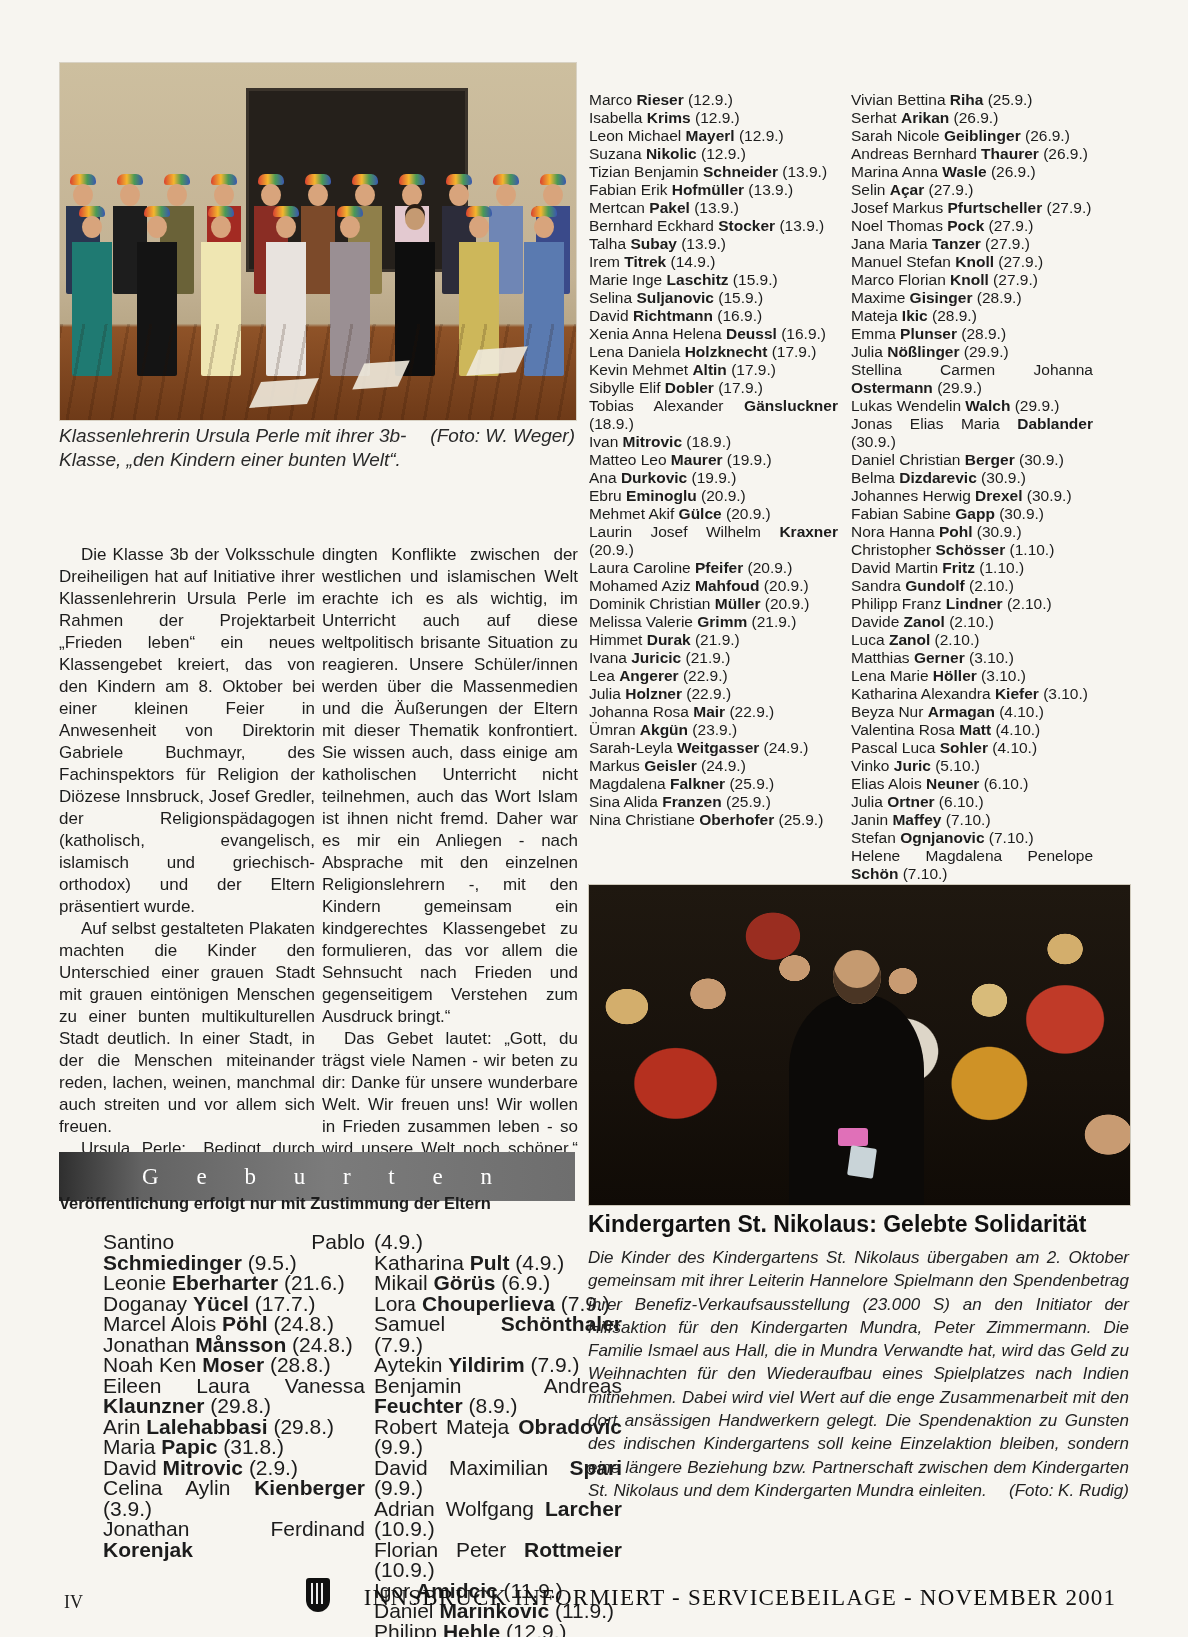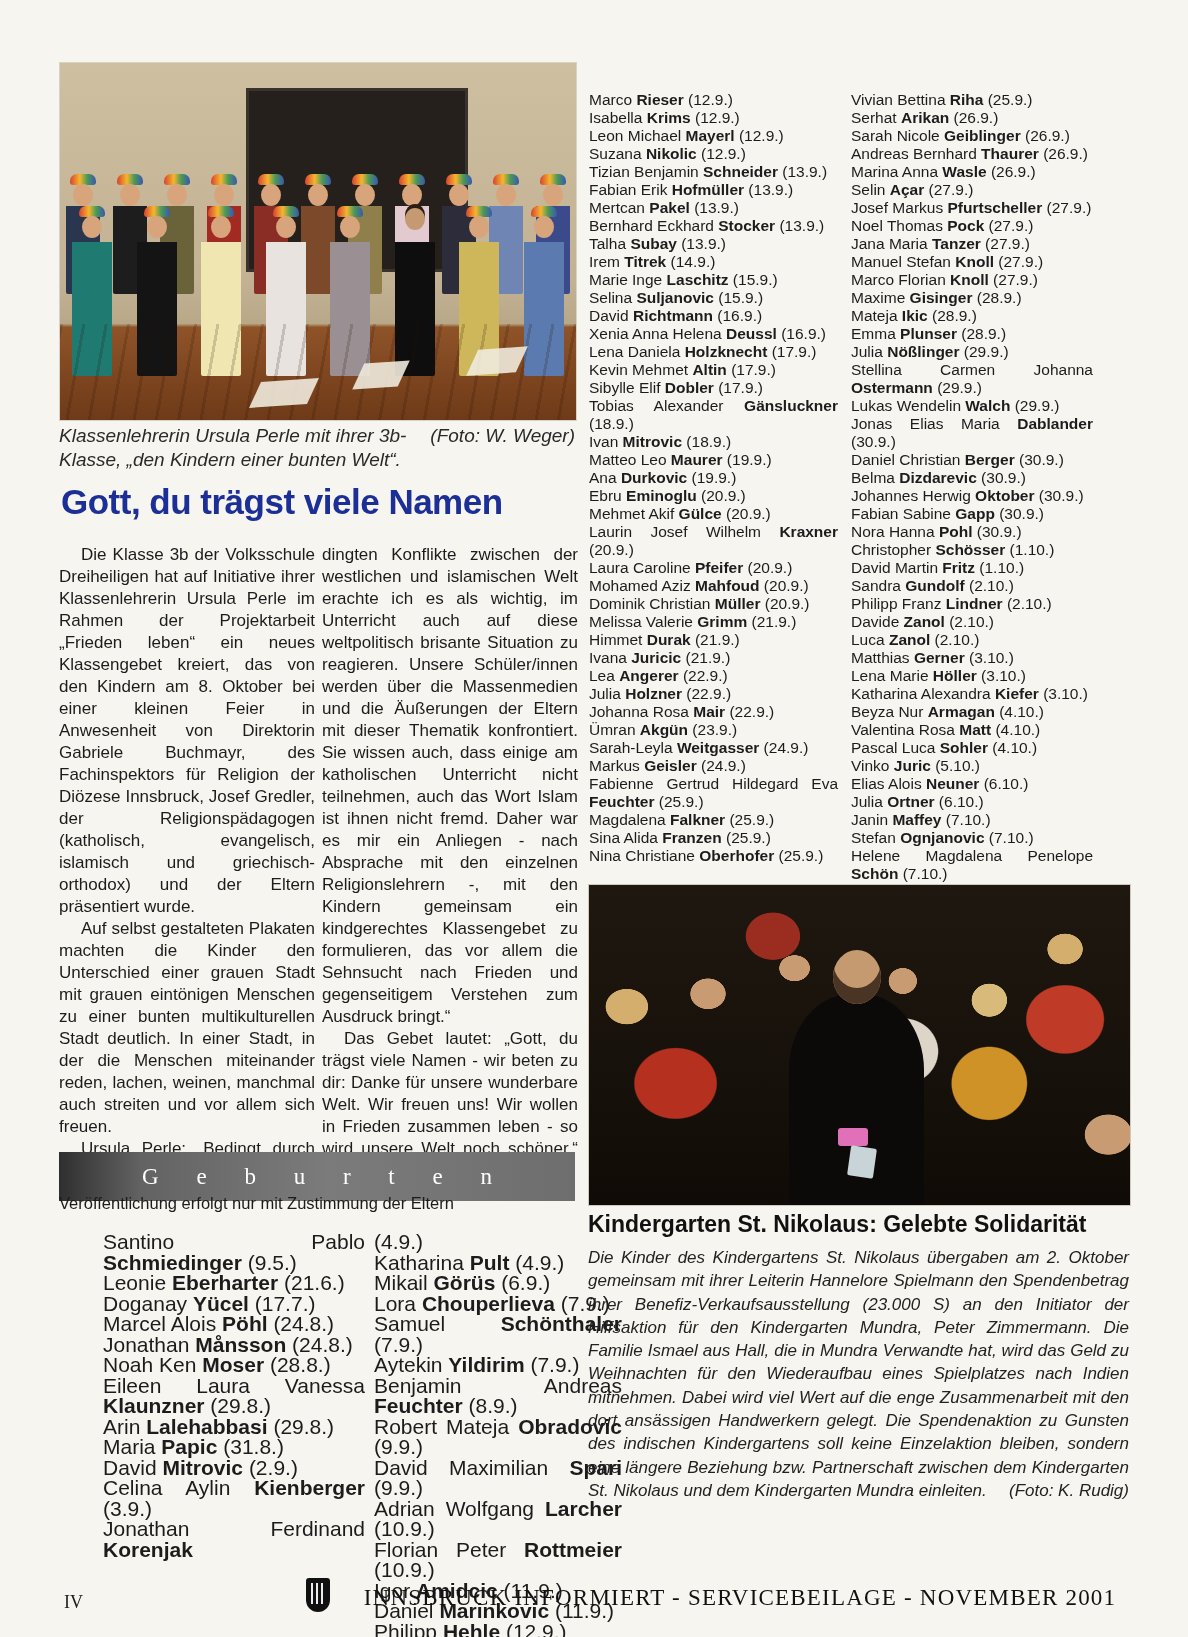--- a/index.html
+++ b/index.html
@@ -43,21 +43,21 @@
   
   .blist{position:absolute;top:56px;font-size:15.5px;line-height:18px;text-align:justify;margin-top:35px;}
   .blist.a{left:589px;width:249px;}
   .blist.b{left:851px;width:242px;}
   .entry{margin:0;}
   
   .gebbar{position:absolute;left:59px;top:1152px;width:516px;height:49px;
     background:linear-gradient(90deg,#2f2f2f 0,#636363 16%,#7b7b7b 52%,#6e6e6e 100%);
     display:flex;align-items:center;justify-content:center;}
   .gebbar span{font-family:"Liberation Serif", serif;color:#fff;font-size:23px;letter-spacing:16px;text-indent:16px;}
-  .gebnote{position:absolute;left:59px;top:1194px;width:516px;font-weight:normal;font-size:16.5px;}
+  .gebnote{position:absolute;left:59px;top:1194px;width:516px;font-weight:bold;font-size:16.5px;}
   .gcol{position:absolute;top:1232px;font-size:21px;line-height:20.5px;text-align:justify;margin-left:44px;}
   .gcol.c1{left:59px;width:262px;}
   .gcol.c2{left:330px;width:248px;}
   
   .photo-kiga{
     position:absolute;left:588px;top:884px;width:541px;height:320px;overflow:hidden;border:1px solid #cfc9bb;
     background:
       radial-gradient(36px 30px at 7% 38%, #d3ae6c 0 58%, transparent 60%),
       radial-gradient(70px 60px at 16% 62%, #b5301f 0 58%, transparent 60%),
       radial-gradient(30px 26px at 22% 34%, #c89b72 0 58%, transparent 60%),
@@ -125,21 +125,20 @@
     <div class="paper" style="left:38%;bottom:4%;"></div>
     <div class="paper" style="left:58%;bottom:9%;width:44px;"></div>
     <div class="paper" style="left:80%;bottom:13%;width:48px;"></div>
   </div>
 
   <div class="caption">
     <span class="credit">(Foto: W. Weger)</span>
     <span>Klassenlehrerin Ursula Perle mit ihrer 3b-Klasse, „den Kindern einer bunten Welt“.</span>
   </div>
 
-  <div class="headline">Gott, du trägst viele Namen</div>
 
   <div class="artcol c1">
       <p class="para indent">Die Klasse 3b der Volksschule Dreiheiligen hat auf Initiative ihrer Klassenlehrerin Ursula Perle im Rahmen der Projektarbeit „Frieden leben“ ein neues Klassengebet kreiert, das von den Kindern am 8. Oktober bei einer kleinen Feier in Anwesenheit von Direktorin Gabriele Buchmayr, des Fachinspektors für Religion der Diözese Innsbruck, Josef Gredler, der Religionspädagogen (katholisch, evangelisch, islamisch und griechisch-orthodox) und der Eltern präsentiert wurde.</p>
       <p class="para indent">Auf selbst gestalteten Plakaten machten die Kinder den Unterschied einer grauen Stadt mit grauen eintönigen Menschen zu einer bunten multikulturellen Stadt deutlich. In einer Stadt, in der die Menschen miteinander reden, lachen, weinen, manchmal auch streiten und vor allem sich freuen.</p>
       <p class="para indent">Ursula Perle: „Bedingt durch die unfassbaren Ereignisse in den USA und die dadurch be-</p>
     </div>
   <div class="artcol c2">
       <p class="para">dingten Konflikte zwischen der westlichen und islamischen Welt erachte ich es als wichtig, im Unterricht auch auf diese weltpolitisch brisante Situation zu reagieren. Unsere Schüler/innen werden über die Massenmedien und die Äußerungen der Eltern mit dieser Thematik konfrontiert. Sie wissen auch, dass einige am katholischen Unterricht nicht teilnehmen, auch das Wort Islam ist ihnen nicht fremd. Daher war es mir ein Anliegen - nach Absprache mit den einzelnen Religionslehrern -, mit den Kindern gemeinsam ein kindgerechtes Klassengebet zu formulieren, das vor allem die Sehnsucht nach Frieden und gegenseitigem Verstehen zum Ausdruck bringt.“</p>
       <p class="para indent">Das Gebet lautet: „Gott, du trägst viele Namen - wir beten zu dir: Danke für unsere wunderbare Welt. Wir freuen uns! Wir wollen in Frieden zusammen leben - so wird unsere Welt noch schöner.“ (WW)</p>
     </div>
@@ -174,21 +173,20 @@
       <div class="entry">Dominik Christian <b>Müller</b> (20.9.)</div>
       <div class="entry">Melissa Valerie <b>Grimm</b> (21.9.)</div>
       <div class="entry">Himmet <b>Durak</b> (21.9.)</div>
       <div class="entry">Ivana <b>Juricic</b> (21.9.)</div>
       <div class="entry">Lea <b>Angerer</b> (22.9.)</div>
       <div class="entry">Julia <b>Holzner</b> (22.9.)</div>
       <div class="entry">Johanna Rosa <b>Mair</b> (22.9.)</div>
       <div class="entry">Ümran <b>Akgün</b> (23.9.)</div>
       <div class="entry">Sarah-Leyla <b>Weitgasser</b> (24.9.)</div>
       <div class="entry">Markus <b>Geisler</b> (24.9.)</div>
-      <div class="entry">Fabienne Gertrud Hildegard Eva <b>Feuchter</b> (25.9.)</div>
       <div class="entry">Magdalena <b>Falkner</b> (25.9.)</div>
       <div class="entry">Sina Alida <b>Franzen</b> (25.9.)</div>
       <div class="entry">Nina Christiane <b>Oberhofer</b> (25.9.)</div>
     </div>
   <div class="blist b">
       <div class="entry">Vivian Bettina <b>Riha</b> (25.9.)</div>
       <div class="entry">Serhat <b>Arikan</b> (26.9.)</div>
       <div class="entry">Sarah Nicole <b>Geiblinger</b> (26.9.)</div>
       <div class="entry">Andreas Bernhard <b>Thaurer</b> (26.9.)</div>
       <div class="entry">Marina Anna <b>Wasle</b> (26.9.)</div>
@@ -200,21 +198,21 @@
       <div class="entry">Marco Florian <b>Knoll</b> (27.9.)</div>
       <div class="entry">Maxime <b>Gisinger</b> (28.9.)</div>
       <div class="entry">Mateja <b>Ikic</b> (28.9.)</div>
       <div class="entry">Emma <b>Plunser</b> (28.9.)</div>
       <div class="entry">Julia <b>Nößlinger</b> (29.9.)</div>
       <div class="entry">Stellina Carmen Johanna <b>Ostermann</b> (29.9.)</div>
       <div class="entry">Lukas Wendelin <b>Walch</b> (29.9.)</div>
       <div class="entry">Jonas Elias Maria <b>Dablander</b> (30.9.)</div>
       <div class="entry">Daniel Christian <b>Berger</b> (30.9.)</div>
       <div class="entry">Belma <b>Dizdarevic</b> (30.9.)</div>
-      <div class="entry">Johannes Herwig <b>Oktober</b> (30.9.)</div>
+      <div class="entry">Johannes Herwig <b>Drexel</b> (30.9.)</div>
       <div class="entry">Fabian Sabine <b>Gapp</b> (30.9.)</div>
       <div class="entry">Nora Hanna <b>Pohl</b> (30.9.)</div>
       <div class="entry">Christopher <b>Schösser</b> (1.10.)</div>
       <div class="entry">David Martin <b>Fritz</b> (1.10.)</div>
       <div class="entry">Sandra <b>Gundolf</b> (2.10.)</div>
       <div class="entry">Philipp Franz <b>Lindner</b> (2.10.)</div>
       <div class="entry">Davide <b>Zanol</b> (2.10.)</div>
       <div class="entry">Luca <b>Zanol</b> (2.10.)</div>
       <div class="entry">Matthias <b>Gerner</b> (3.10.)</div>
       <div class="entry">Lena Marie <b>Höller</b> (3.10.)</div>

